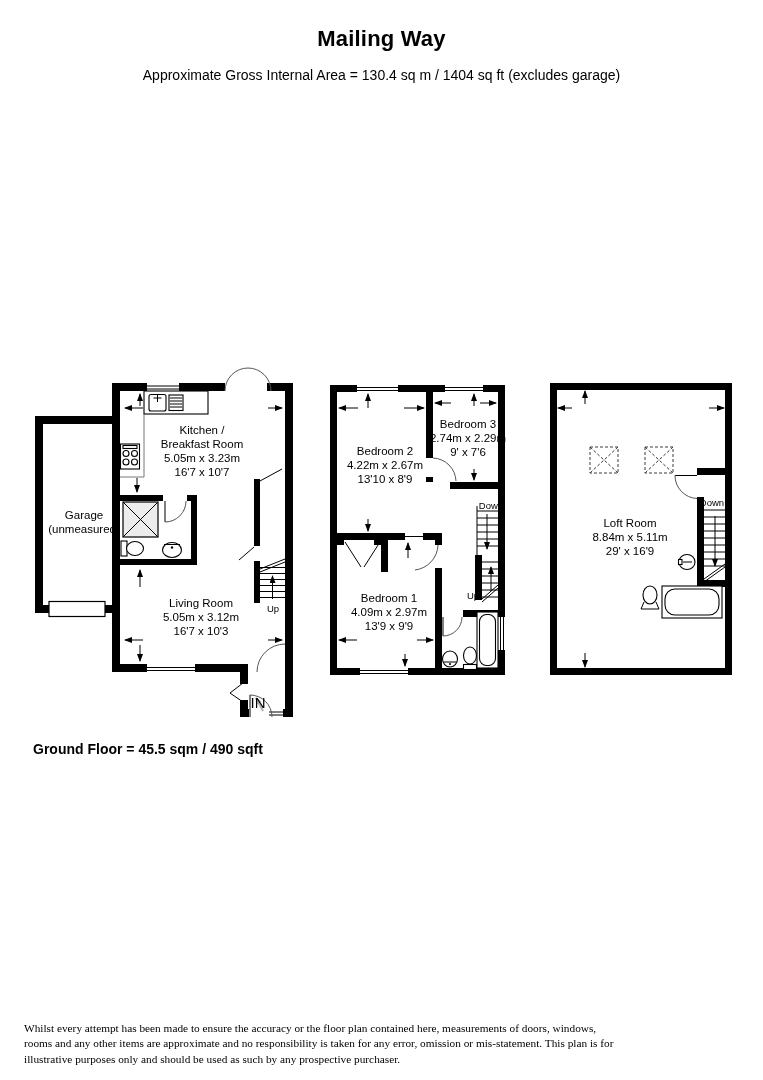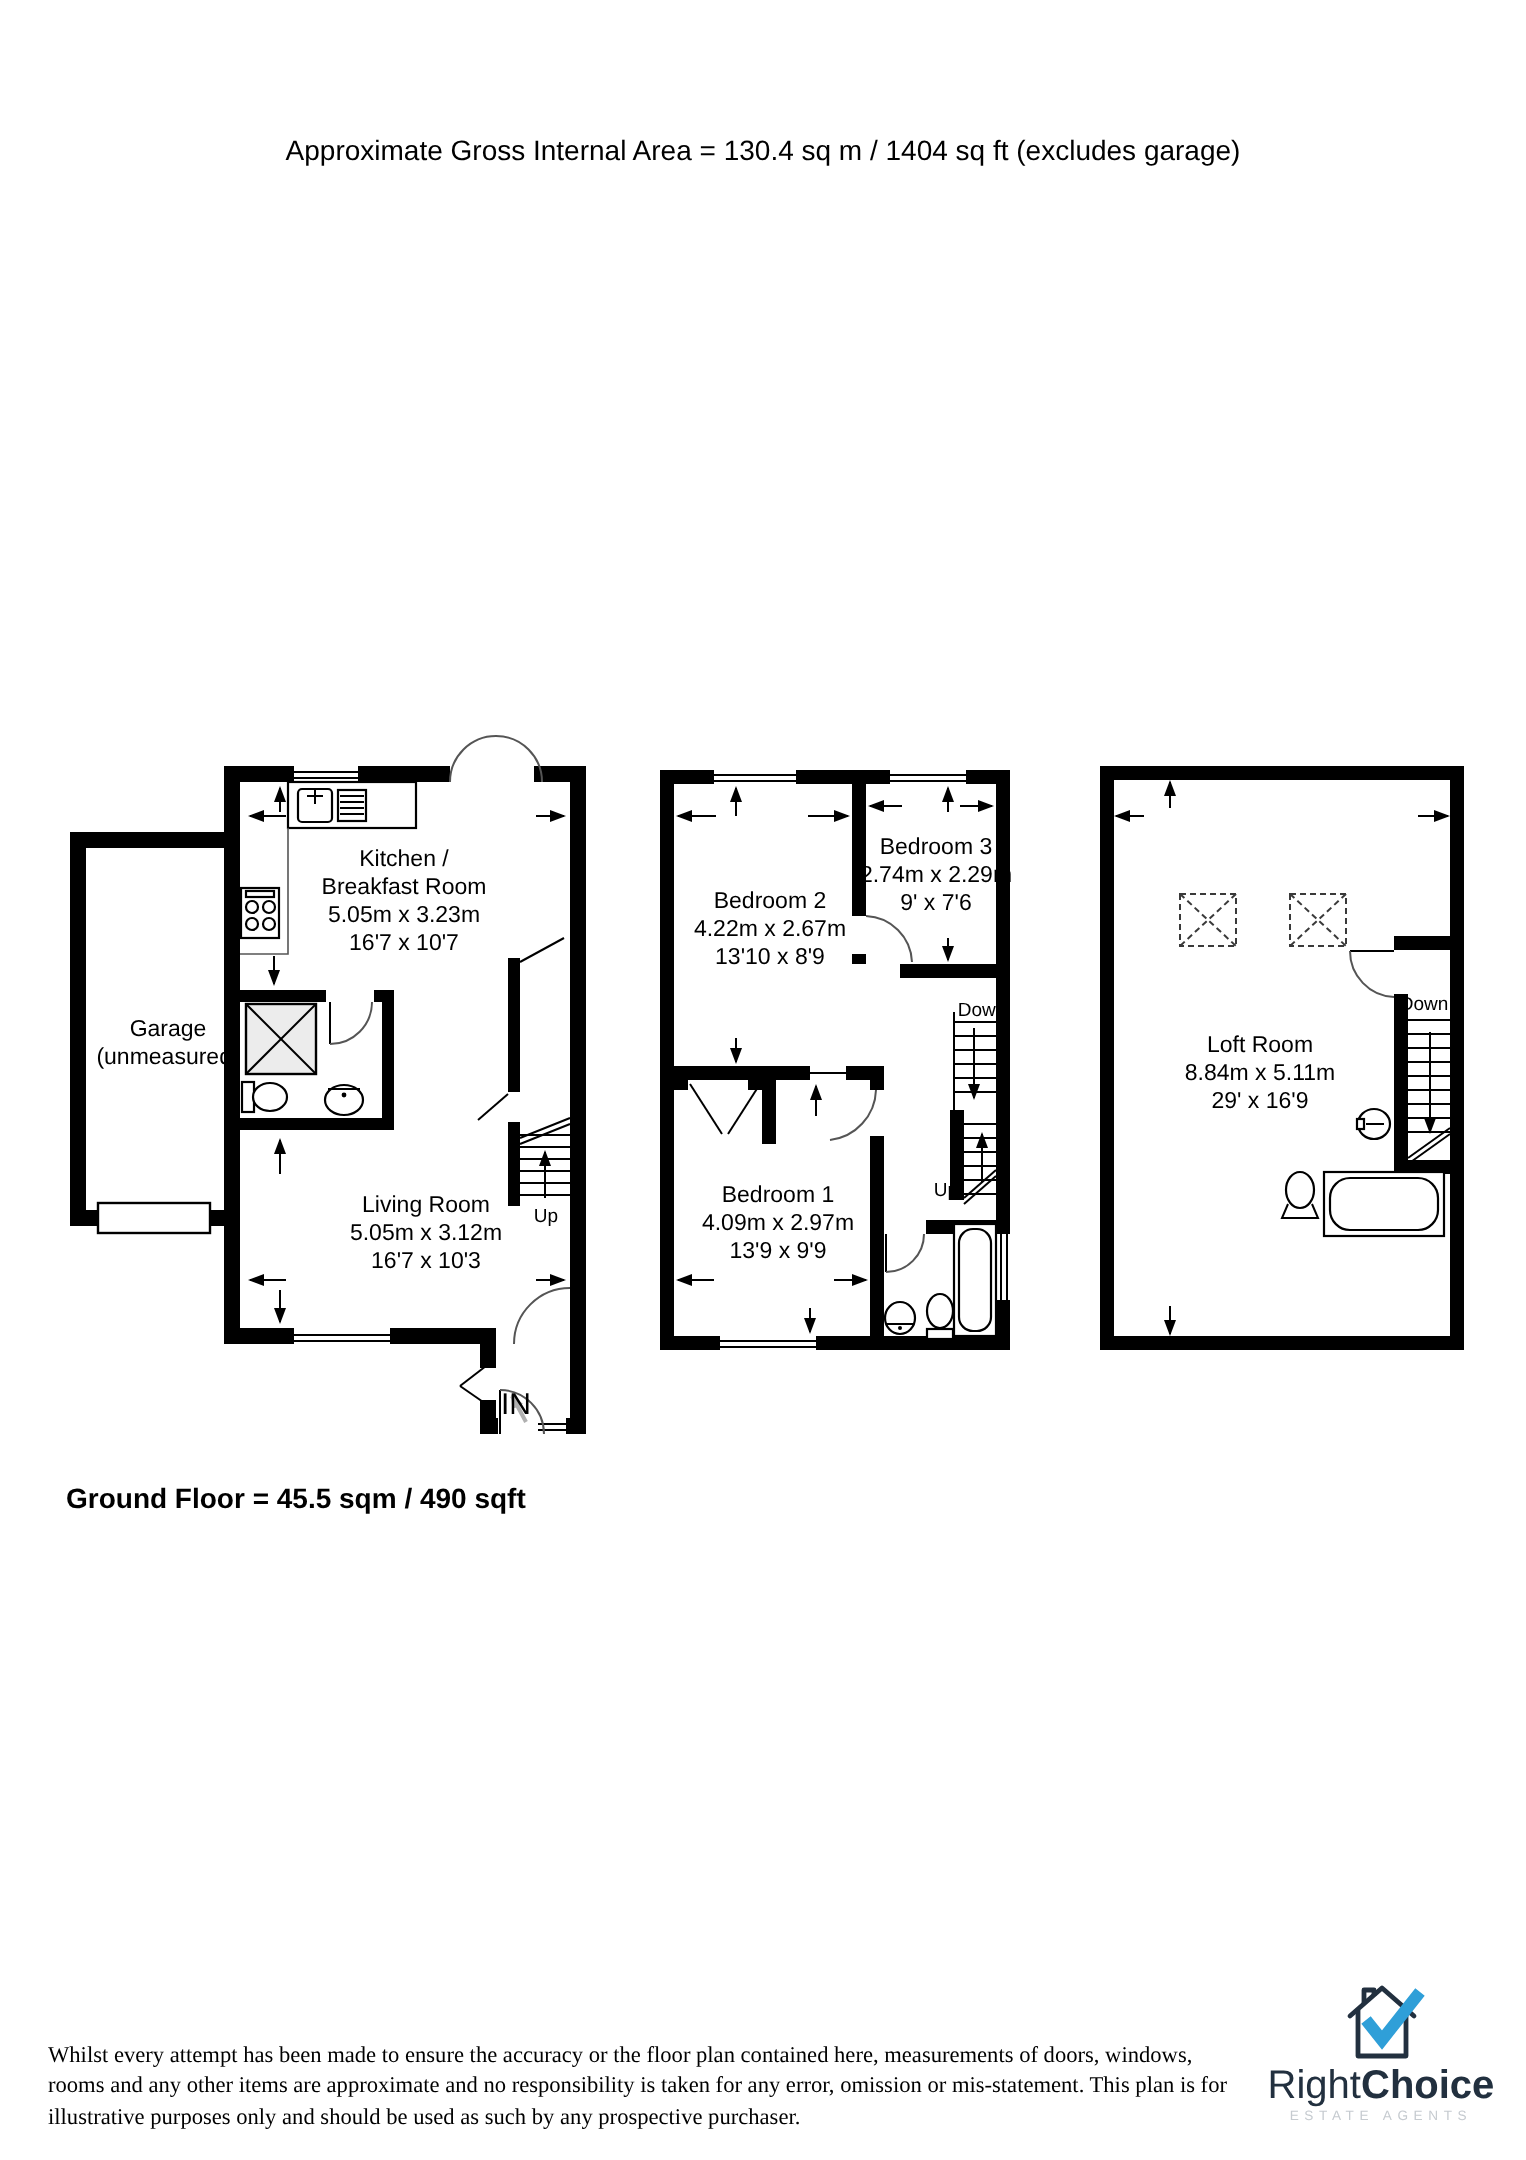--- a/index.html
+++ b/index.html
@@ -29,20 +29,21 @@
   .fix{stroke:#000;stroke-width:1.1;fill:#fff;}
   .arc{stroke:#555;stroke-width:1;fill:none;}
   .arrow{stroke:#000;stroke-width:1;fill:none;}
   .dash{stroke:#3a3a3a;stroke-width:1;fill:none;stroke-dasharray:3,2;}
 </style>
 </head>
 <body>
 
 <div class="page">
 
+  <div class="title">Mailing Way</div>
   <div class="subtitle">Approximate Gross Internal Area = 130.4 sq m / 1404 sq ft (excludes garage)</div>
 
   <div class="plan" style="left:25px;top:350px;width:300px;height:400px">
     <svg width="300" height="400" viewBox="0 0 300 400">
       <defs>
         <marker id="gm" refX="7" refY="3" markerWidth="8" markerHeight="8" orient="auto" markerUnits="userSpaceOnUse">
           <path d="M0 0 L8 3 L0 6 Z" fill="#000"></path>
           </marker>
         <marker id="gi" refX="6" refY="3" markerWidth="8" markerHeight="8" orient="auto" markerUnits="userSpaceOnUse">
           <path d="M0 0 L7 3 L0 6 Z" fill="#b0b0b0"></path>
@@ -167,21 +168,21 @@
     <div class="rlabel" style="left:177px;top:73px">
       <div>Kitchen /</div>
       <div>Breakfast Room</div>
       <div>5.05m x 3.23m</div>
       <div>16'7 x 10'7</div>
     </div>
     <div class="rlabel" style="left:59px;top:158px">
       <div>Garage</div>
       <div>(unmeasured)</div>
     </div>
-    <div class="rlabel" style="left:188px;top:246px">
+    <div class="rlabel" style="left:176px;top:246px">
       <div>Living Room</div>
       <div>5.05m x 3.12m</div>
       <div>16'7 x 10'3</div>
     </div>
     <div class="slabel" style="left:248px;top:253px">Up</div>
     <div class="inlabel" style="left:233px;top:344px">IN</div>
   </div>
 
   <div class="plan" style="left:320px;top:370px;width:200px;height:310px">
     <svg width="200" height="310" viewBox="0 0 200 310">
@@ -362,24 +363,14 @@
       <div>8.84m x 5.11m</div>
       <div>29' x 16'9</div>
     </div>
     <div class="slabel" style="left:167px;top:127px">Down</div>
   </div>
 
   <div class="caption" style="left:33px;top:741px">Ground Floor = 45.5 sqm / 490 sqft</div>
 
   <div class="disclaimer">Whilst every attempt has been made to ensure the accuracy or the floor plan contained here, measurements of doors, windows, rooms and any other items are approximate and no responsibility is taken for any error, omission or mis-statement. This plan is for illustrative purposes only and should be used as such by any prospective purchaser.</div>
 
-  <div class="logo">
-    <svg class="mark" width="52" height="44" viewBox="0 0 52 44">
-      <path d="M 14 17 L 14 40 L 38 40 L 38 19" fill="none" stroke="#22303f" stroke-width="2.4" stroke-linejoin="round"></path>
-      <path d="M 10 20 L 26 6 L 42 20" fill="none" stroke="#22303f" stroke-width="2.4" stroke-linejoin="round" stroke-linecap="round"></path>
-      <path d="M 17 14 L 17 7 L 22 7 L 22 10" fill="none" stroke="#22303f" stroke-width="2.4" stroke-linejoin="round"></path>
-      <path d="M 18 22 L 26 32 L 45 8" fill="none" stroke="#2f9fd8" stroke-width="6"></path>
-    </svg>
-    <div class="wordmark"><span class="w1">Right</span><span class="w2">Choice</span></div>
-    <div class="tagline">ESTATE AGENTS</div>
-  </div>
 
 </div>
 
 </body></html>

